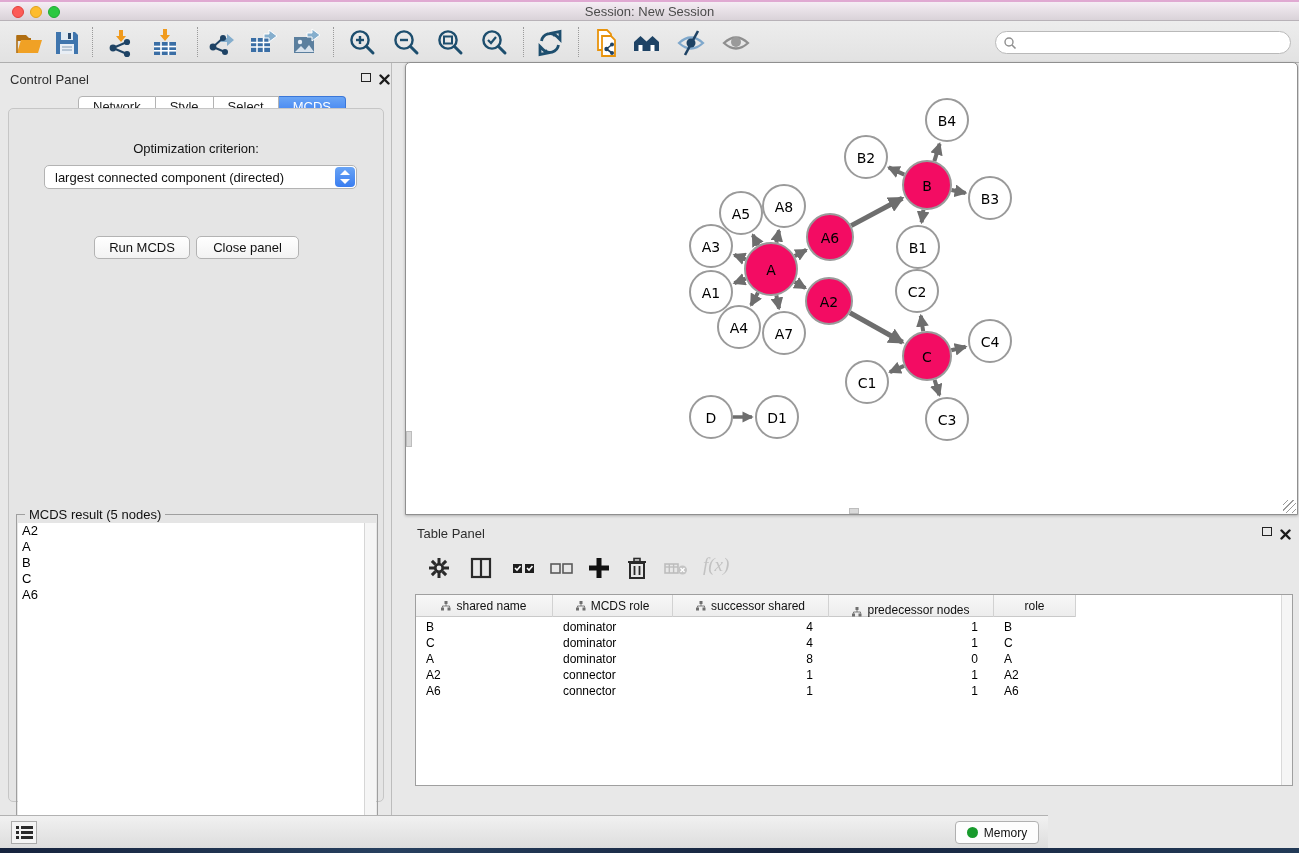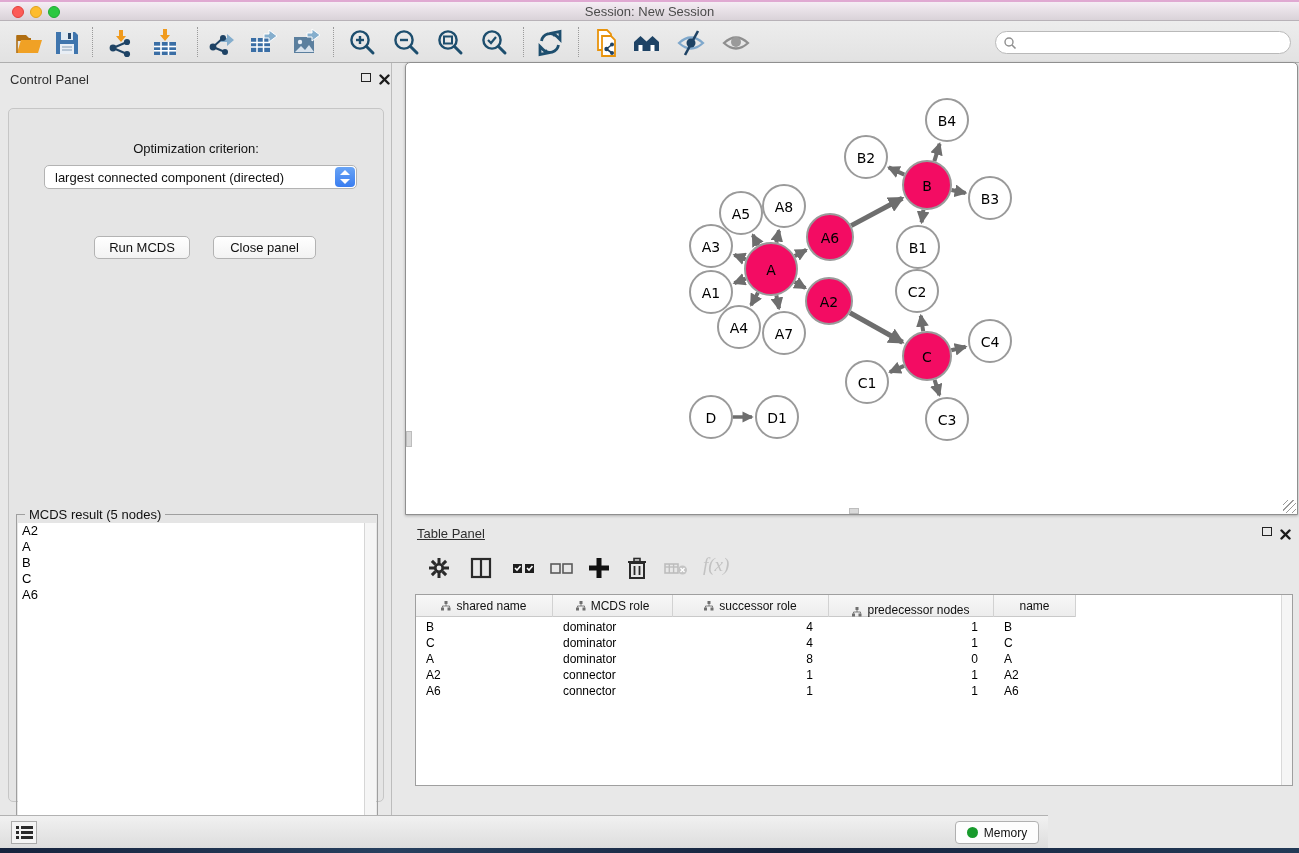--- a/index.html
+++ b/index.html
@@ -68,21 +68,21 @@
   #net-canvas { position:absolute; left:0; top:25px; width:891px; height:426px; background:#fff; }
   #net-left-handle { position:absolute; left:0px; top:368px; width:6px; height:16px; background:#d9d9d9; border:1px solid #bdbdbd; }
   #net-bottom-handle { position:absolute; left:443px; bottom:0px; width:10px; height:6px; background:#d9d9d9; border:1px solid #bdbdbd; }
   #net-resize-grip { position:absolute; right:1px; bottom:1px; width:13px; height:13px;
     background:repeating-linear-gradient(135deg, transparent 0 3px, #9a9a9a 3px 4px); }
   .net-node-label { font-size:14px; fill:#000; text-anchor:middle; dominant-baseline:central;
     font-family:"DejaVu Sans",sans-serif; }
 
   
   #table-panel { left:405px; top:520px; width:894px; height:295px; background:#e8e8e8; }
-  #tp-header { position:absolute; left:12px; top:6px;text-decoration:underline; }
+  #tp-header { position:absolute; left:12px; top:6px; }
   #tp-toolbar { position:absolute; left:14px; top:30px; width:868px; height:40px; }
   .tp-icon { position:absolute; top:6px; width:26px; height:26px; cursor:pointer; }
   #tp-table { position:absolute; left:10px; top:74px; width:878px; height:192px; background:#fff; border:1px solid #9f9f9f; overflow:hidden; }
   #tp-thead { position:absolute; left:0; top:0; width:660px; height:22px; background:linear-gradient(#f7f7f7,#ededed); border-bottom:1px solid #c9c9c9; }
   .th-cell { position:absolute; top:0; height:22px; font-size:12px; color:#111; border-right:1px solid #d2d2d2;
     display:flex; align-items:center; justify-content:center; gap:5px; }
   .tbl-row { position:absolute; left:0; width:660px; height:16px; }
   .td { position:absolute; font-size:12px; color:#000; top:0; line-height:16px; }
   #tp-scroll { position:absolute; right:0px; top:0px; width:11px; height:190px; background:#f5f5f5; border-left:1px solid #d9d9d9; }
   #tp-tabs { position:absolute; left:250px; top:272px; height:22px; display:flex; }
@@ -273,32 +273,38 @@
 <div id="control-panel" class="abs">
   <div style="position:absolute;left:10px;top:9px" class="panel-header-title">Control Panel</div>
   <span style="position:absolute;left:361px;top:10px" class="float-icon"></span>
   <span style="position:absolute;left:379px;top:8px" class="close-x">
     <svg width="11" height="11" viewBox="0 0 11 11">
         <line x1="1.5" y1="1.5" x2="9.5" y2="9.5" stroke="#1a1a1a" stroke-width="2.4" stroke-linecap="round"></line>
         <line x1="9.5" y1="1.5" x2="1.5" y2="9.5" stroke="#1a1a1a" stroke-width="2.4" stroke-linecap="round"></line>
       </svg>
   </span>
 
+  <div id="cp-tabs">
+      <div class="seg-tab">Network</div>
+      <div class="seg-tab">Style</div>
+      <div class="seg-tab">Select</div>
+      <div class="seg-tab active">MCDS</div>
+    </div>
 
   <div id="cp-inner">
     <div id="opt-label">Optimization criterion:</div>
     <div id="opt-select">
       <span id="opt-select-text">largest connected component (directed)</span>
       <span id="opt-stepper">
         <span class="chev chev-up"></span>
           <span class="chev chev-down"></span>
       </span>
     </div>
     <button class="mac-btn" style="left:85px;top:127px;width:96px">Run MCDS</button>
-    <button class="mac-btn" style="left:204px;top:127px;width:103px">Close panel</button>
+    <button class="mac-btn" style="left:187px;top:127px;width:103px">Close panel</button>
 
     <div id="mcds-groupbox">
       <span id="mcds-group-label">MCDS result (5 nodes)</span>
       <div id="mcds-list">
           <div class="mcds-item">A2</div>
           <div class="mcds-item">A</div>
           <div class="mcds-item">B</div>
           <div class="mcds-item">C</div>
           <div class="mcds-item">A6</div>
         </div>
@@ -486,35 +492,35 @@
         </div>
         <div class="th-cell" style="left: 257px; width: 156px;">
           <svg width="10" height="10" viewBox="0 0 10 10">
             <g fill="#6f6f6f">
               <rect x="3.5" y="0" width="3" height="3"></rect>
               <rect x="0" y="6.5" width="3" height="3"></rect>
               <rect x="6.5" y="6.5" width="3" height="3"></rect>
             </g>
             <path d="M5 3 v2 M1.5 6.5 v-1.5 h7 v1.5" stroke="#6f6f6f" stroke-width="0.9" fill="none"></path>
           </svg>
-          <span>successor role</span>
+          <span>successor shared</span>
         </div>
         <div class="th-cell" style="left: 413px; width: 165px; align-items: flex-end;">
           <svg width="10" height="10" viewBox="0 0 10 10">
             <g fill="#6f6f6f">
               <rect x="3.5" y="0" width="3" height="3"></rect>
               <rect x="0" y="6.5" width="3" height="3"></rect>
               <rect x="6.5" y="6.5" width="3" height="3"></rect>
             </g>
             <path d="M5 3 v2 M1.5 6.5 v-1.5 h7 v1.5" stroke="#6f6f6f" stroke-width="0.9" fill="none"></path>
           </svg>
           <span>predecessor nodes</span>
         </div>
         <div class="th-cell" style="left: 578px; width: 82px;">
-          <span>name</span>
+          <span>role</span>
         </div>
       </div>
     <div id="tp-tbody">
         <div class="tbl-row" style="top: 24px;">
           <div class="td" style="left: 10px; width: 127px;">B</div>
           <div class="td" style="left: 147px; width: 110px;">dominator</div>
           <div class="td" style="left: 257px; width: 140px; text-align: right;">4</div>
           <div class="td" style="left: 413px; width: 149px; text-align: right;">1</div>
           <div class="td" style="left: 588px; width: 72px;">B</div>
         </div>

